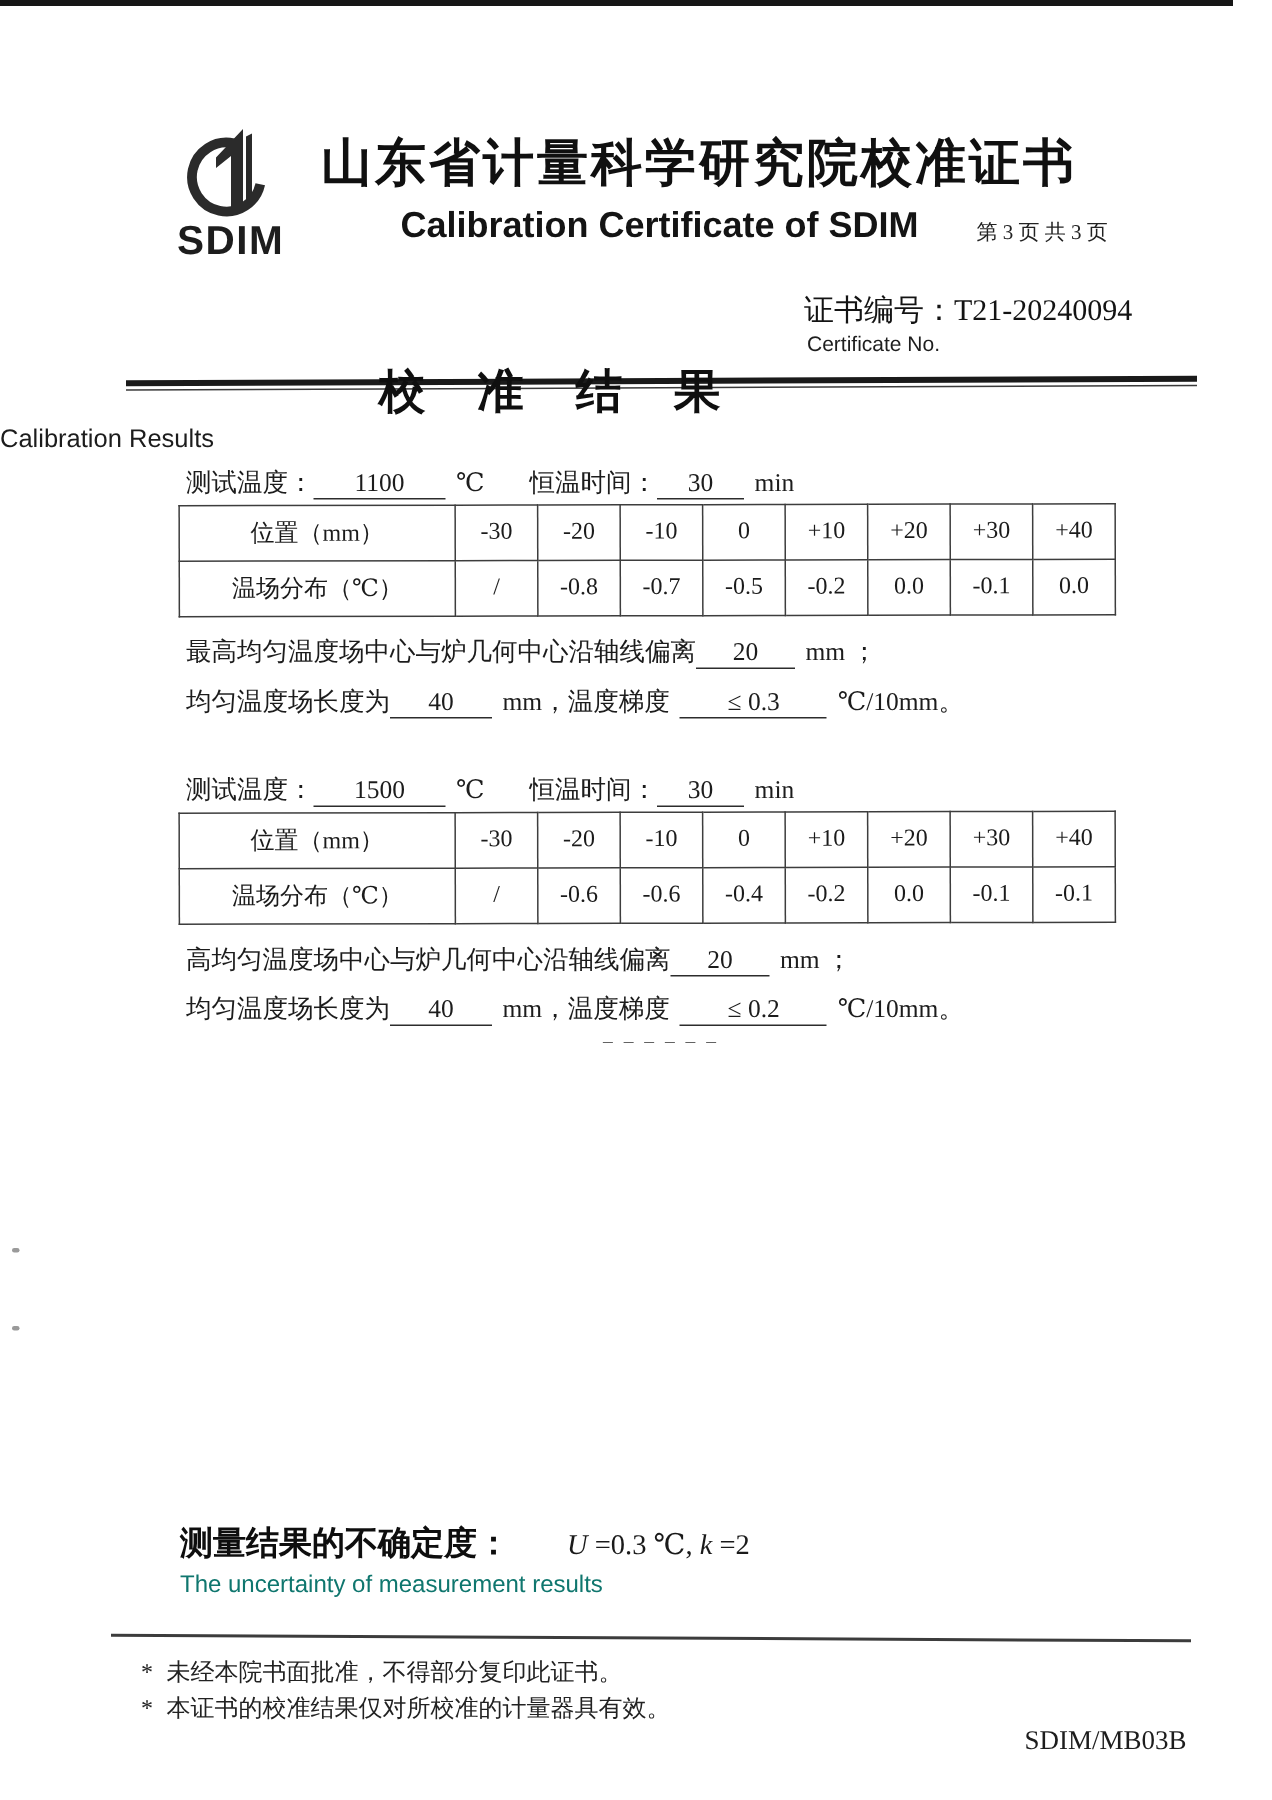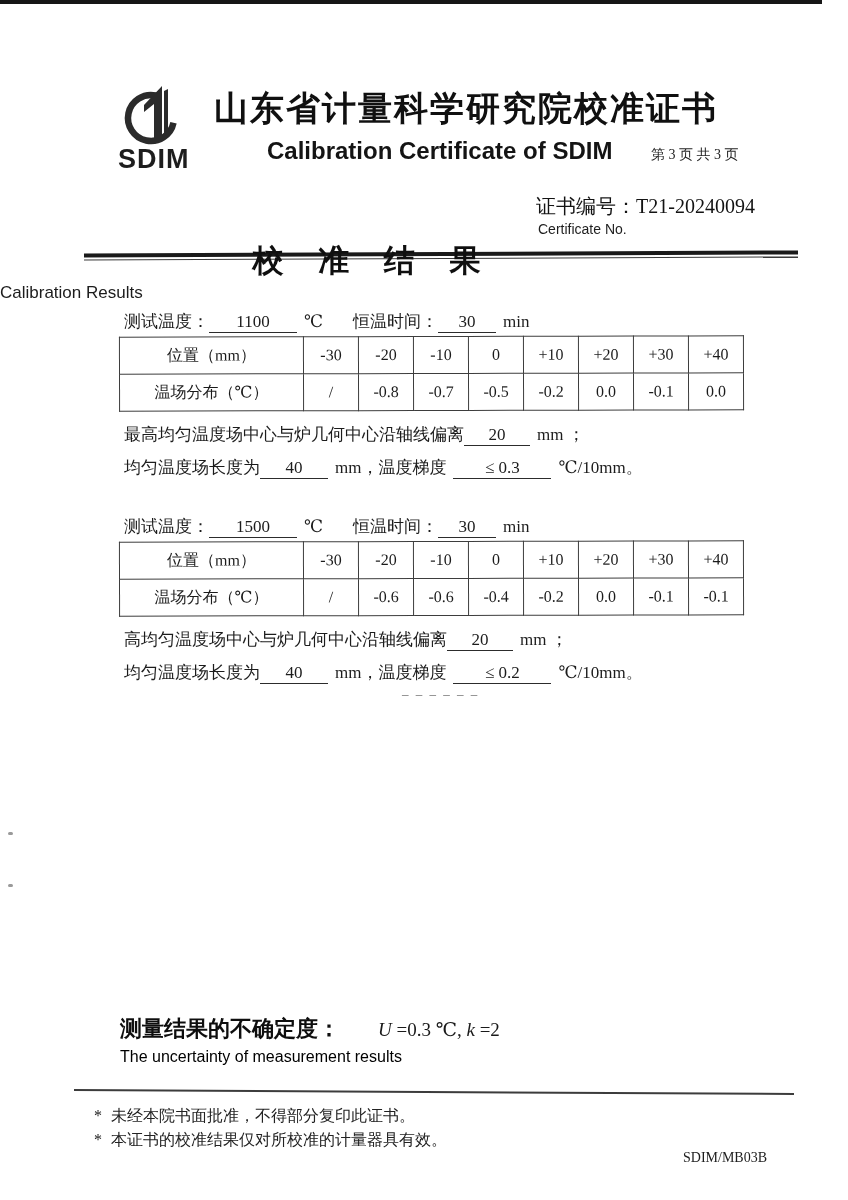--- a/index.html
+++ b/index.html
@@ -51,28 +51,28 @@
     font-family:"Liberation Serif","DejaVu Serif",serif;}
 
   .dashes{left:402px;top:686px;font-size:13px;color:#5a5a5a;letter-spacing:2px;}
 
   
   .unc-line{left:120px;top:1014px;white-space:nowrap;}
   .unc-cn{font-size:22px;font-weight:bold;color:#0e0e0e;
     font-family:"Liberation Sans","DejaVu Sans",sans-serif;}
   .unc-formula{font-size:19px;margin-left:38px;color:#1a1a1a;}
   .unc-formula i{font-family:"Liberation Serif","DejaVu Serif",serif;}
-  .unc-en{left:120px;top:1048px;font-size:16px;color:#000000;
+  .unc-en{left:120px;top:1048px;font-size:16px;color:#0f766e;
     font-family:"Liberation Sans","DejaVu Sans",sans-serif;}
 
   
   .foot-rule{left:74px;top:1091px;width:720px;height:2px;background:#3c3c3c;transform:rotate(0.3deg);}
   .footnotes{left:94px;top:1104px;font-size:16px;color:#222;line-height:24px;}
   .footnotes .marker{margin-right:9px;}
-  .form-code{left:683px;top:1150px;font-size:14px;color:#1d1d1d;}
+  .form-code{left:683px;top:1150px;font-size:18px;color:#1d1d1d;}
 </style>
 </head>
 <body>
 
 <div class="abs top-line"></div>
 <div class="abs speck" style="left:8px;top:832px;"></div>
 <div class="abs speck" style="left:8px;top:884px;"></div>
 
 <div class="abs logo-box">
   <svg width="80" height="62" viewBox="0 0 80 62">

